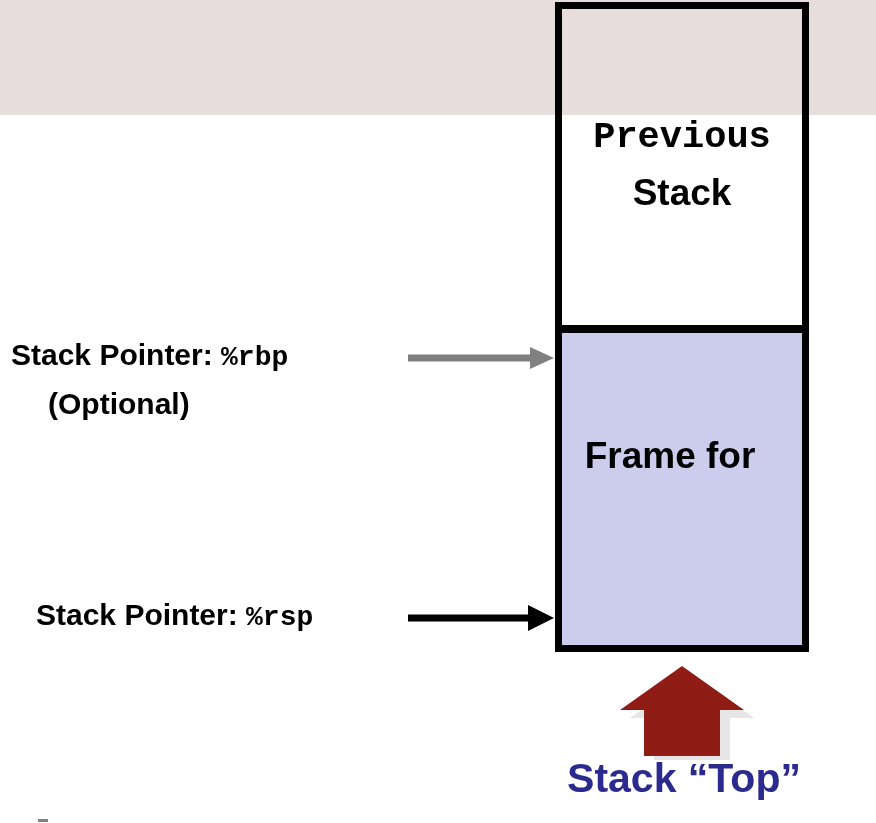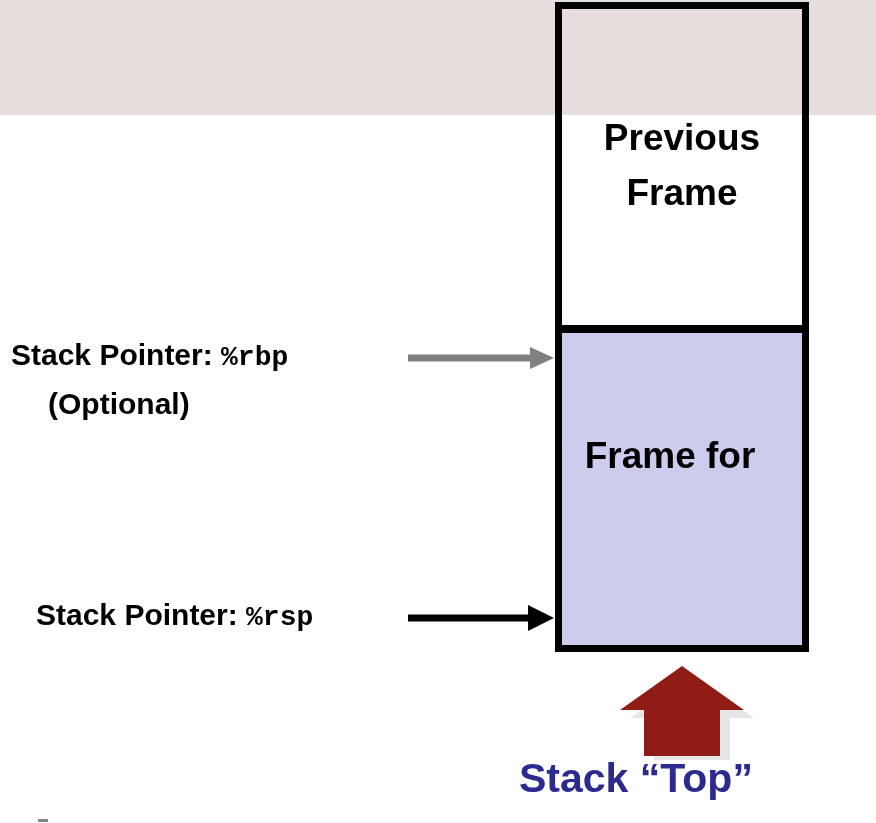--- a/index.html
+++ b/index.html
@@ -69,20 +69,21 @@
     font-weight: bold;
     color: #000000;
     line-height: 1.0;
     white-space: nowrap;
   }
   .lbl-previous {
     left: 562px;
     top: 119px;
     width: 240px;
     font-size: 37px;
+    font-family: Liberation Mono, monospace;
   }
   .lbl-frame {
     left: 562px;
     top: 174px;
     width: 240px;
     font-size: 37px;
   }
   .lbl-frame-for {
     left: 562px;
     top: 437px;
@@ -141,20 +142,21 @@
     left: 608px;
     top: 660px;
   }
 
   
   .stack-top-caption {
     position: absolute;
     left: 519px;
     top: 755px;
     width: 330px;
+    text-align: center;
     font-size: 41px;
     font-weight: bold;
     color: #2a2a8f;
     white-space: nowrap;
   }
 
   
   .edge-mark {
     position: absolute;
     left: 38px;
@@ -172,21 +174,21 @@
 
   <div class="top-band"></div>
 
   <div class="stack-box box-previous"></div>
 
   <div class="box-previous-fill-white"></div>
 
   <div class="stack-box box-proc"></div>
 
   <div class="box-label lbl-previous">Previous</div>
-  <div class="box-label lbl-frame">Frame</div>
+  <div class="box-label lbl-frame">Stack</div>
 
   <div class="box-label lbl-frame-for">Frame for</div>
 
   <div class="side-label lbl-fp"><span>Stack Pointer: </span><span class="mono">%rbp</span></div>
   <div class="side-label lbl-fp-optional">(Optional)</div>
 
   <svg class="arrow-svg arrow-grey" width="150" height="36" viewBox="0 0 150 36">
     <line x1="4" y1="18" x2="128" y2="18" stroke="#808080" stroke-width="7"></line>
     <polygon points="126,7 150,18 126,29" fill="#808080"></polygon>
   </svg>

